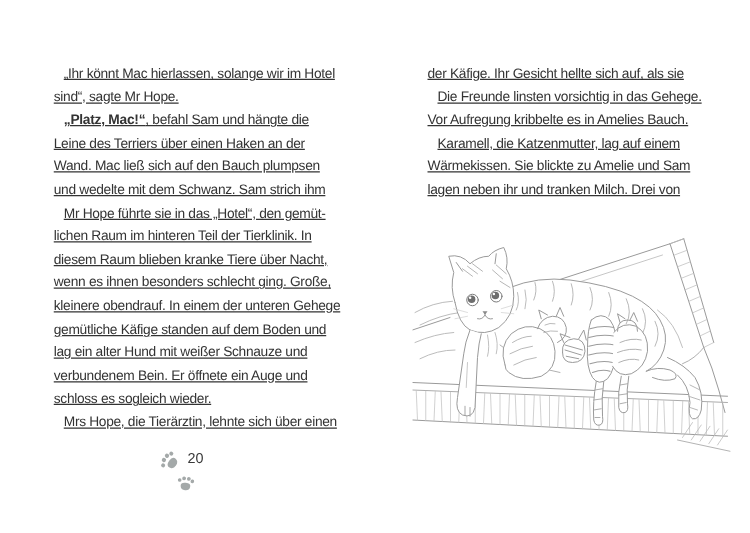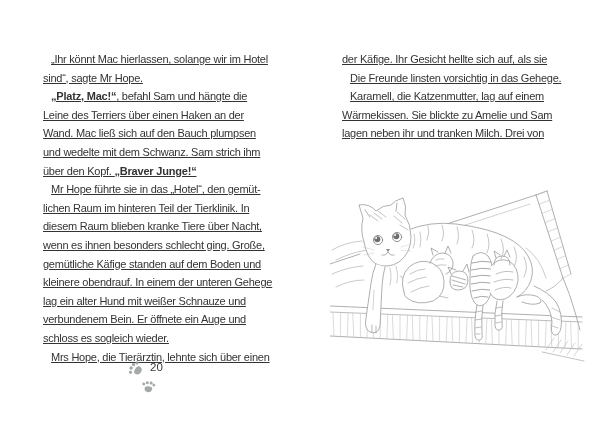--- a/index.html
+++ b/index.html
@@ -27,36 +27,36 @@
 </head>
 <body>
 
 <div id="left-col" class="page-col">
     <div class="tline indent"><span>„Ihr könnt Mac hierlassen, solange wir im Hotel</span></div>
     <div class="tline"><span>sind“, sagte Mr Hope.</span></div>
     <div class="tline indent"><span class="b">„Platz, Mac!“</span><span>, befahl Sam und hängte die</span></div>
     <div class="tline"><span>Leine des Terriers über einen Haken an der</span></div>
     <div class="tline"><span>Wand. Mac ließ sich auf den Bauch plumpsen</span></div>
     <div class="tline"><span>und wedelte mit dem Schwanz. Sam strich ihm</span></div>
-    <div class="tline"><span>über den Kopf. </span><span class="b">„Braver Junge!“</span></div>
     <div class="tline indent"><span>Mr Hope führte sie in das „Hotel“, den gemüt-</span></div>
     <div class="tline"><span>lichen Raum im hinteren Teil der Tierklinik. In</span></div>
     <div class="tline"><span>diesem Raum blieben kranke Tiere über Nacht,</span></div>
     <div class="tline"><span>wenn es ihnen besonders schlecht ging. Große,</span></div>
+    <div class="tline"><span>kleinere obendrauf. In einem der unteren Gehege</span></div>
     <div class="tline"><span>gemütliche Käfige standen auf dem Boden und</span></div>
-    <div class="tline"><span>kleinere obendrauf. In einem der unteren Gehege</span></div>
     <div class="tline"><span>lag ein alter Hund mit weißer Schnauze und</span></div>
     <div class="tline"><span>verbundenem Bein. Er öffnete ein Auge und</span></div>
     <div class="tline"><span>schloss es sogleich wieder.</span></div>
     <div class="tline indent"><span>Mrs Hope, die Tierärztin, lehnte sich über einen</span></div>
   </div>
 
 <div id="right-col" class="page-col">
     <div class="tline"><span>der Käfige. Ihr Gesicht hellte sich auf, als sie</span></div>
     <div class="tline indent"><span>Die Freunde linsten vorsichtig in das Gehege.</span></div>
+    <div class="tline"><span>Vor Aufregung kribbelte es in Amelies Bauch.</span></div>
     <div class="tline indent"><span>Karamell, die Katzenmutter, lag auf einem</span></div>
     <div class="tline"><span>Wärmekissen. Sie blickte zu Amelie und Sam</span></div>
     <div class="tline"><span>lagen neben ihr und tranken Milch. Drei von</span></div>
   </div>
 
 <div id="illustration-box">
 <svg viewBox="0 0 256 176" width="256" height="176" role="img" aria-label="Bleistiftzeichnung: Katzenmutter Karamell liegt auf einem Wärmekissen in einer Box, vier Junge trinken Milch">
   <g fill="none" stroke="#9a9a9a" stroke-width="0.8" stroke-linecap="round" stroke-linejoin="round">
 
     <g>

